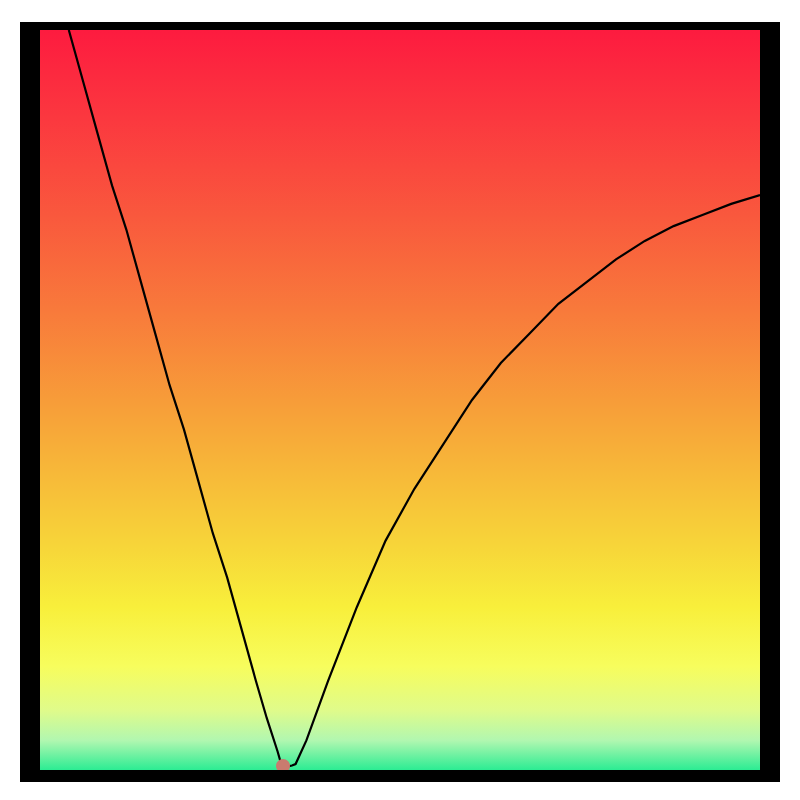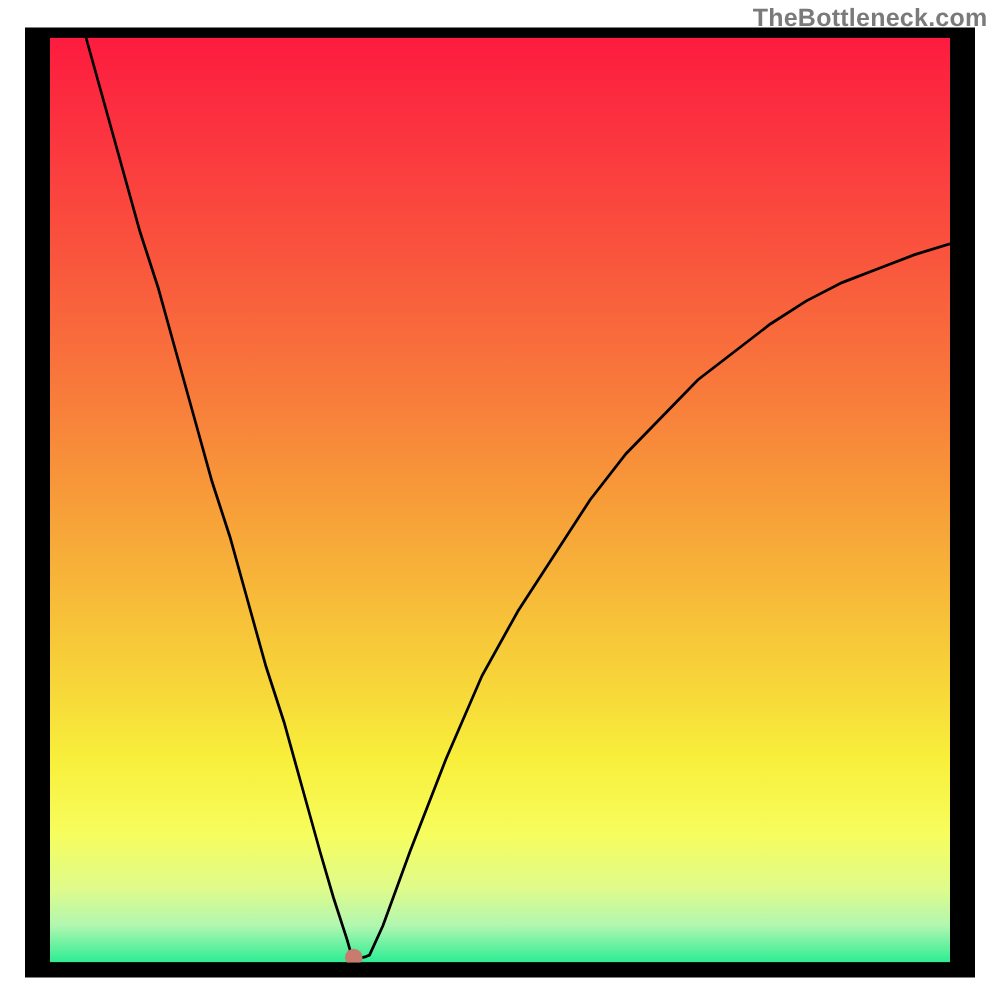--- a/index.html
+++ b/index.html
@@ -64,21 +64,20 @@
     border-radius: 50%;
     transform: translate(-50%, -50%);
     z-index: 5;
   }
 </style>
 </head>
 <body>
 
 <div class="container">
 
-  <div class="watermark">TheBottleneck.com</div>
 
   <div class="outer-frame"></div>
 
   <div class="plot-area">
 
     <svg class="gradient-svg" viewBox="0 0 720 740" preserveAspectRatio="none">
       <defs>
         <linearGradient id="bgGrad" x1="0" y1="0" x2="0" y2="1">
             <stop offset="0%" stop-color="#fd1b3f"></stop>
             <stop offset="12%" stop-color="#fb383f"></stop>

